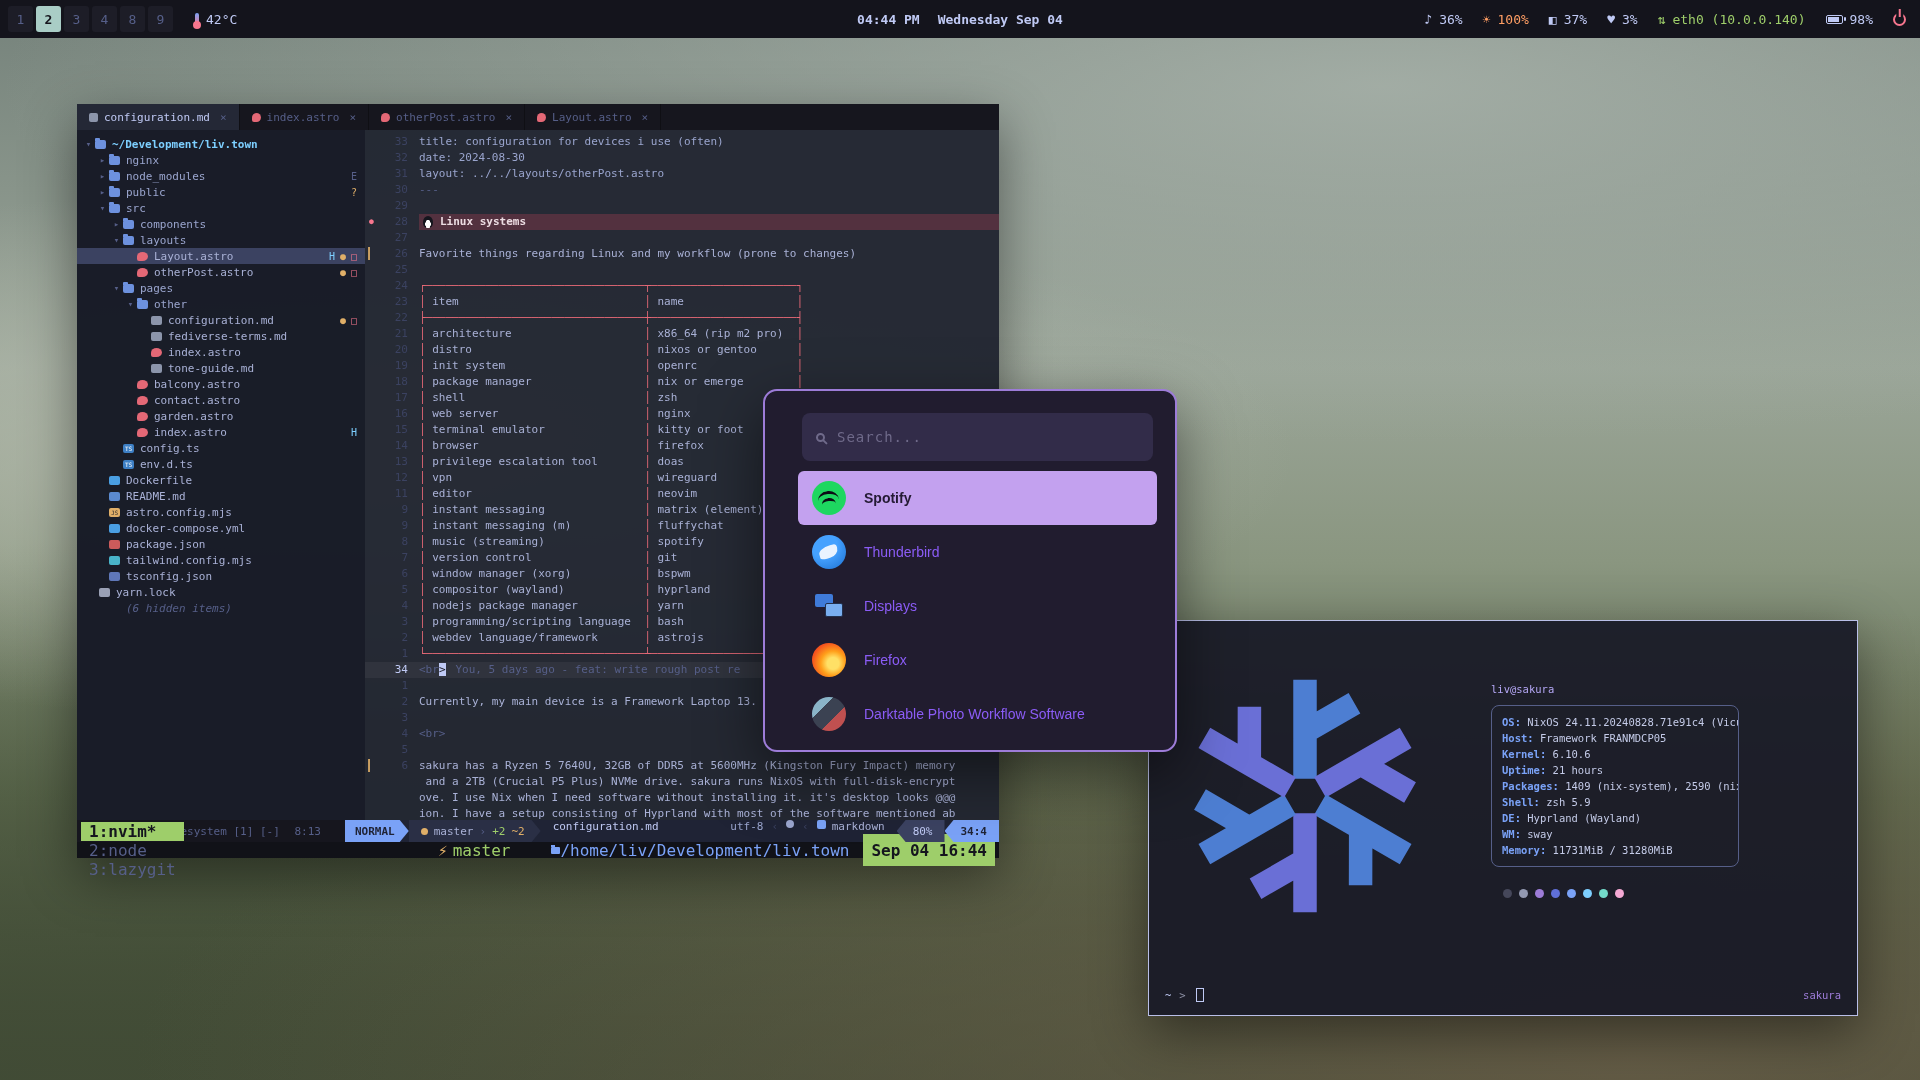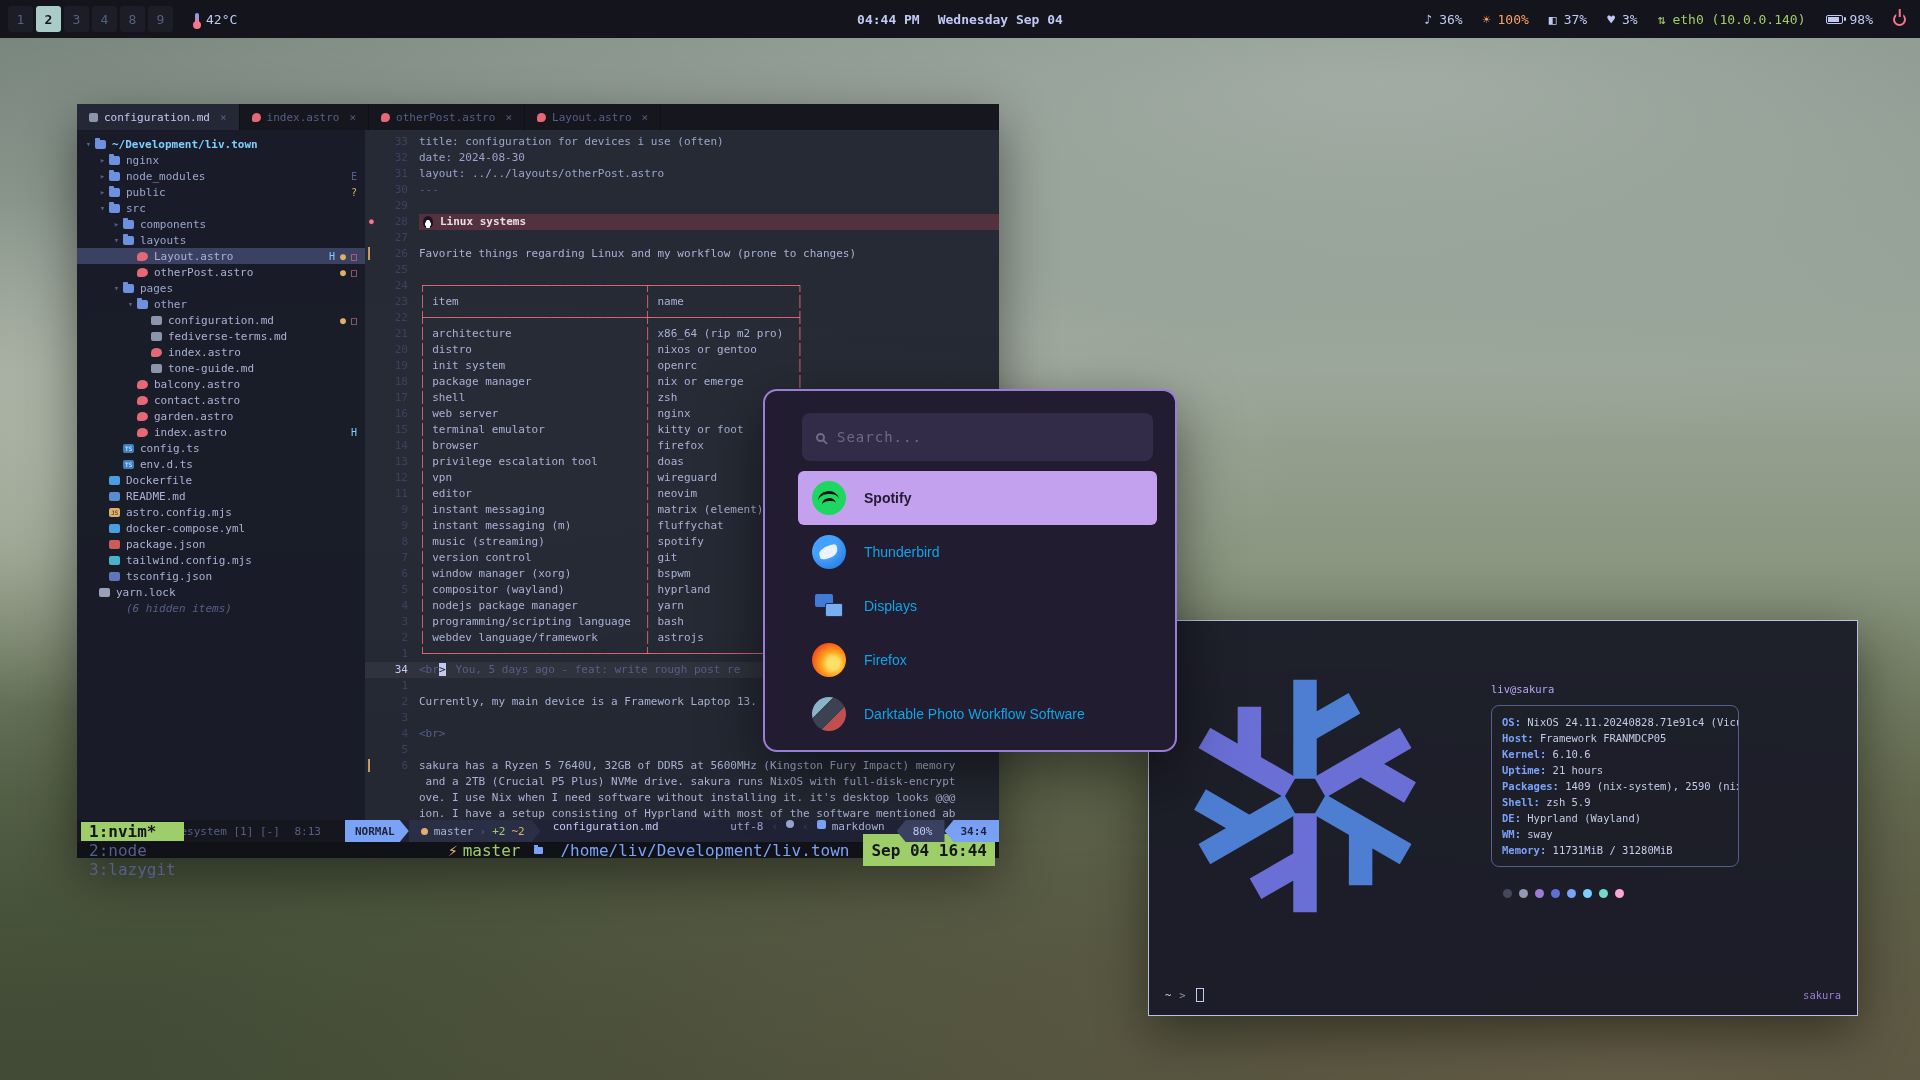--- a/index.html
+++ b/index.html
@@ -134,21 +134,21 @@
             padding:0 12px 0 16px; clip-path:polygon(9px 0, 100% 0, 100% 100%, 9px 100%, 0 50%); }
 
   
   #tmuxbar { height:16px; flex:none; background:rgba(15,15,21,0.9); display:flex; align-items:center;
              font-size:16px; color:#565f89; padding:0 4px; }
   .tmw { padding:0 8px; height:100%; display:flex; align-items:center; }
   .tmw.active { background:#9ece6a; color:#15161e; font-weight:bold; }
   .tmux-right { margin-left:auto; display:flex; align-items:center; gap:14px; }
   .tm-branch { color:#9ece6a; display:flex; gap:5px; align-items:center; }
   .bolt { color:#e0af68; }
-  .tm-path { color:#7aa2f7; display:flex; gap:17px; align-items:center; }
+  .tm-path { color:#7aa2f7; display:flex; gap:0; align-items:center;margin-left:27px; }
   .mini-folder { width:9px; height:7px; background:#7aa2f7; border-radius:1px; display:inline-block; position:relative; }
   .mini-folder::before { content:''; position:absolute; top:-2px; left:0; width:4px; height:2px; background:#7aa2f7; }
   .tm-clock { background:#9ece6a; color:#15161e; padding:16px 8px; height:16px; display:flex; align-items:center; font-weight:bold; }
 
   
   #launcher {
     position:absolute; left:763px; top:389px; width:414px; height:363px; z-index:40;
     background:#211c2f; border:2px solid #9d7cd8; border-radius:14px; overflow:hidden;
     box-shadow:0 20px 60px rgba(0,0,0,.5);
     padding-left:15px;
@@ -156,21 +156,21 @@
   .search-wrap { margin:22px 22px 0 22px; height:48px; background:#322c49; border-radius:8px;
                  display:flex; align-items:center; padding:0 14px; gap:12px; }
   .i-search { width:9px; height:9px; border:2px solid #6f6a8a; border-radius:50%; position:relative; display:inline-block; flex:none; }
   .i-search::after { content:''; position:absolute; width:2px; height:6px; background:#6f6a8a;
                      transform:rotate(-45deg); right:-3px; bottom:-5px; border-radius:1px; }
   .search-input { background:transparent; border:none; outline:none; color:#c5c0dd; font-size:14px; width:100%;
                   font-family:"DejaVu Sans Mono", monospace; }
   .search-input::placeholder { color:#6f6a8a; letter-spacing:1px; }
   #launcher-items { margin-top:10px; }
   .app { height:54px; margin:0 18px; display:flex; align-items:center; gap:18px; padding:0 14px;
-         border-radius:6px; color:#0ea5e9; font-family:"Liberation Sans", sans-serif; font-size:14px; }
+         border-radius:6px; color:#8b5cf6; font-family:"Liberation Sans", sans-serif; font-size:14px; }
   .app.selected { background:#c3a1ef; color:#241a33; font-weight:bold; }
   .aicon { width:34px; height:34px; border-radius:50%; position:relative; flex:none; }
   .ic-spotify { background:#1ed760; }
   .ic-spotify::before, .ic-spotify::after { content:''; position:absolute; border-style:solid; border-color:#0c0c14;
        border-width:3px 0 0 0; border-radius:50%; transform:rotate(-6deg); }
   .ic-spotify::before { width:21px; height:15px; left:6px; top:10px; }
   .ic-spotify::after  { width:14px; height:9px;  left:10px; top:17px; }
   .ic-thunderbird { background:radial-gradient(circle at 35% 30%, #45a1ff 0 40%, #1b6fd0 100%); }
   .ic-thunderbird::before { content:''; position:absolute; left:7px; top:11px; width:19px; height:12px; background:#eaf3ff;
        border-radius:80% 20% 60% 40%/60% 40% 80% 20%; transform:rotate(-16deg); }

